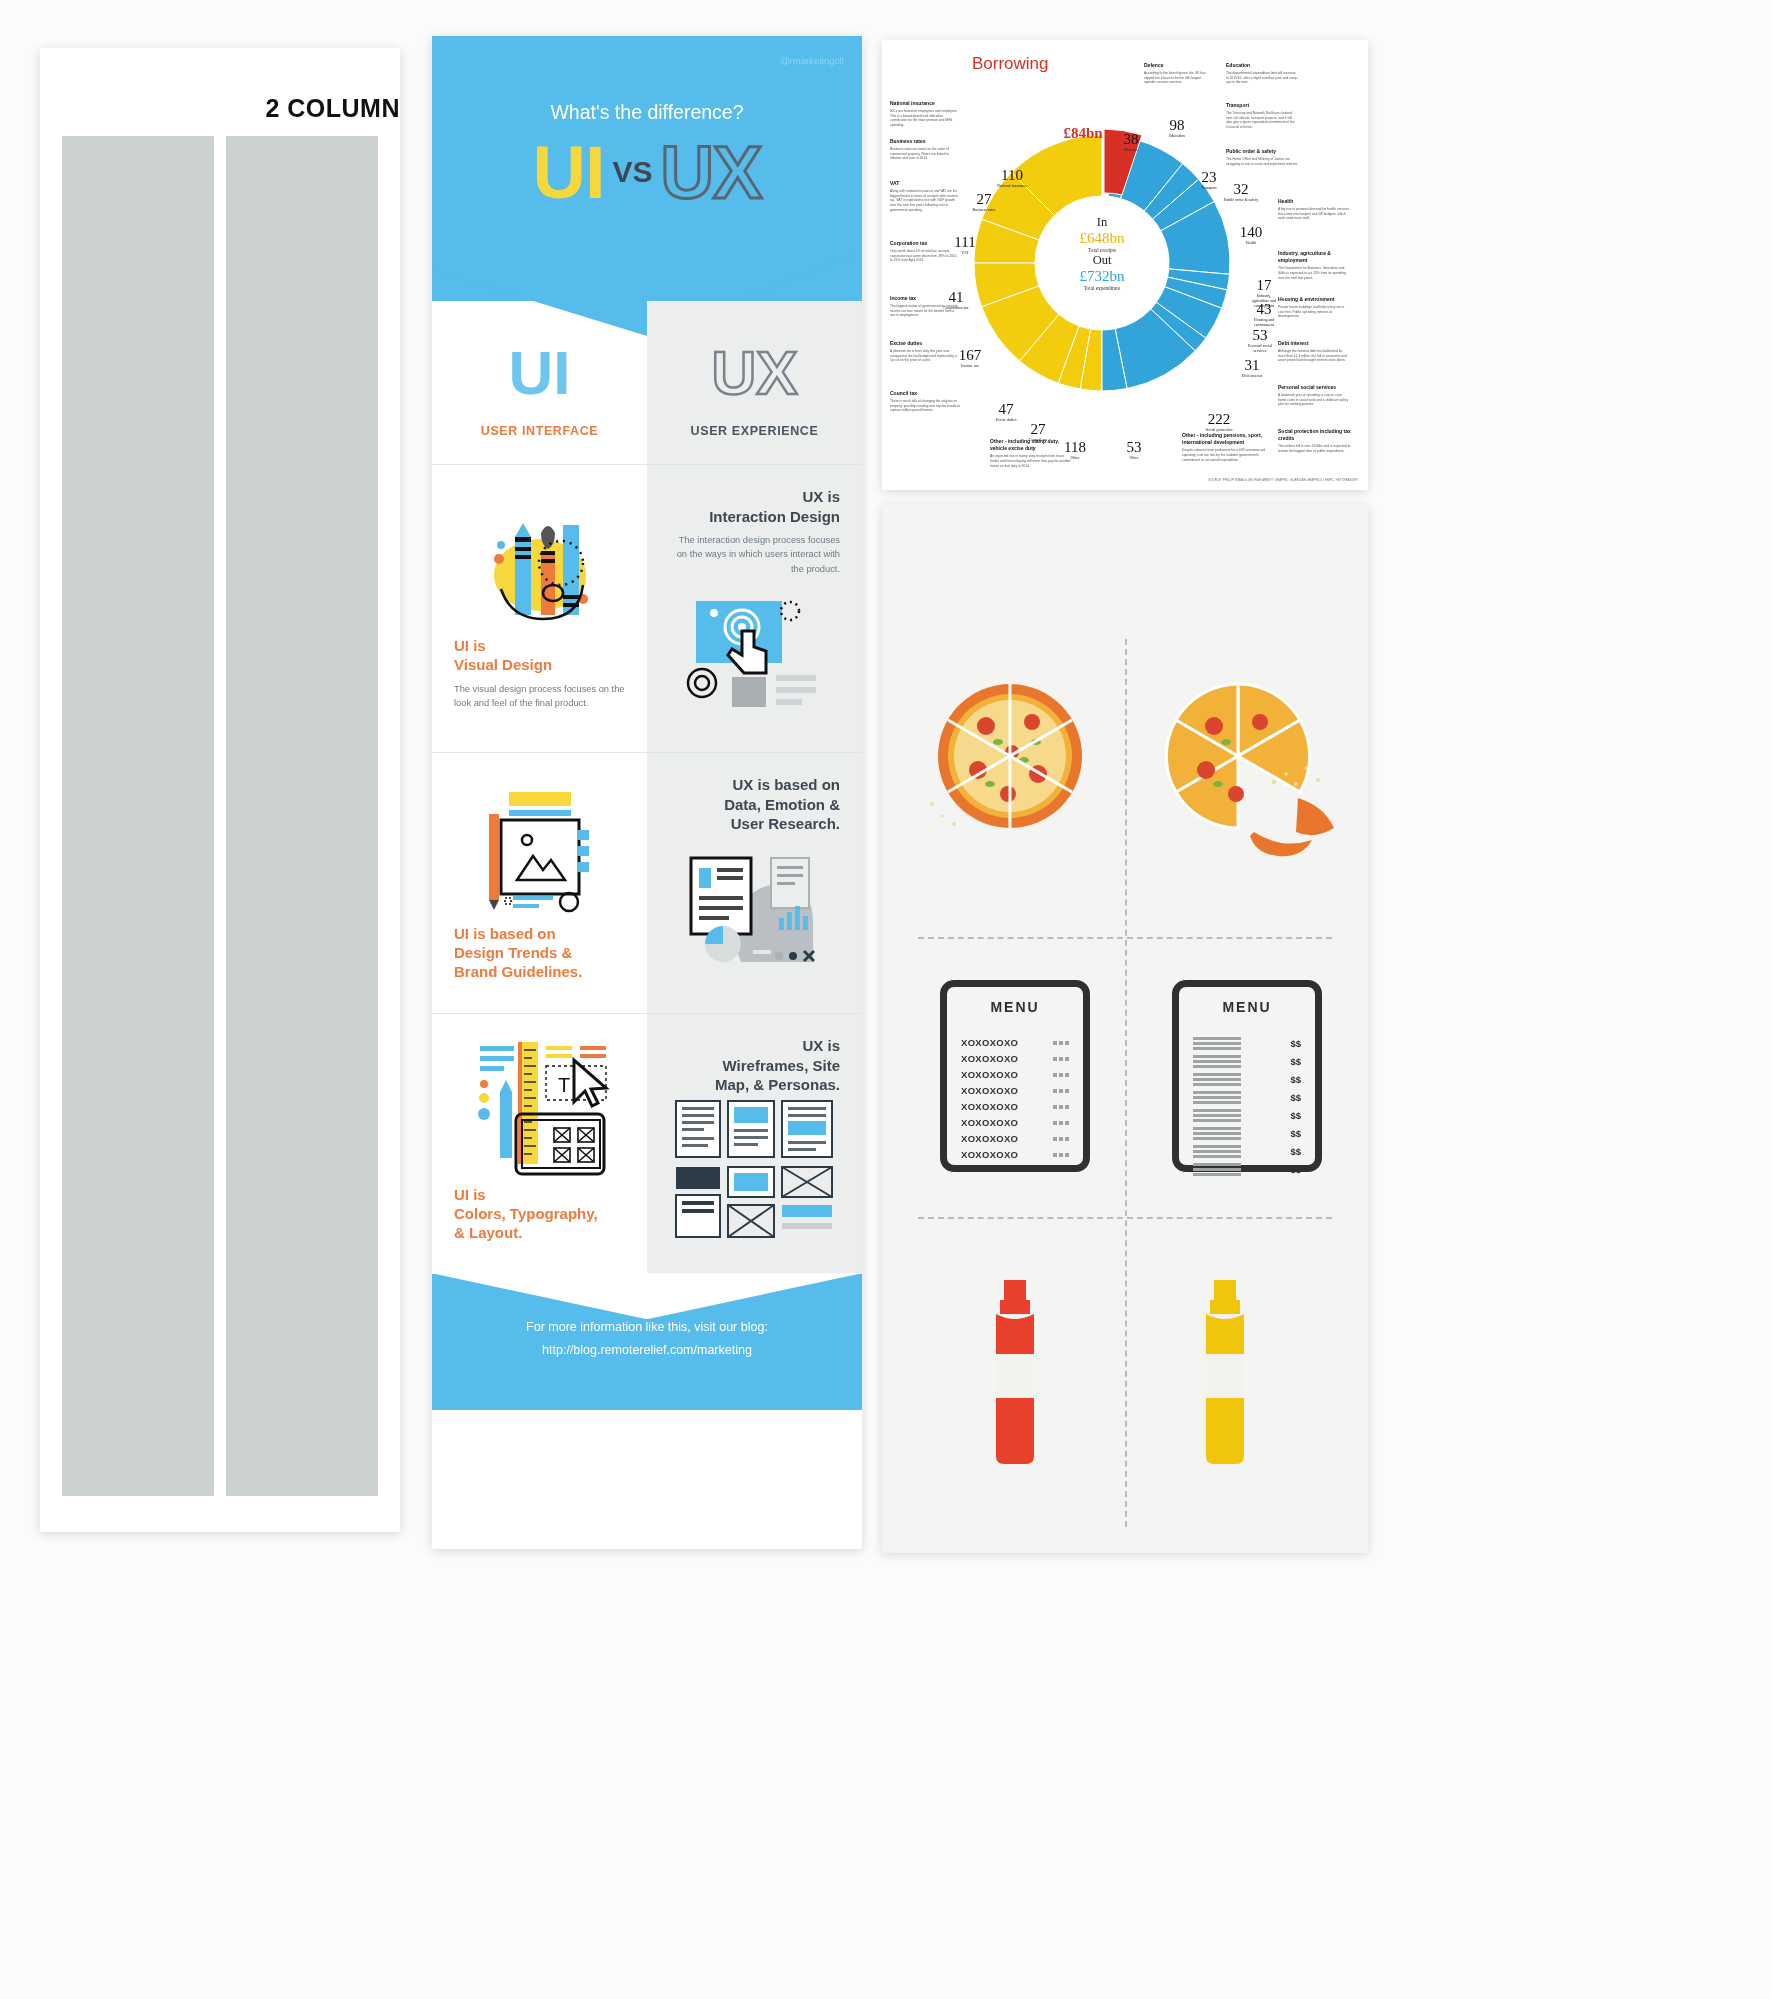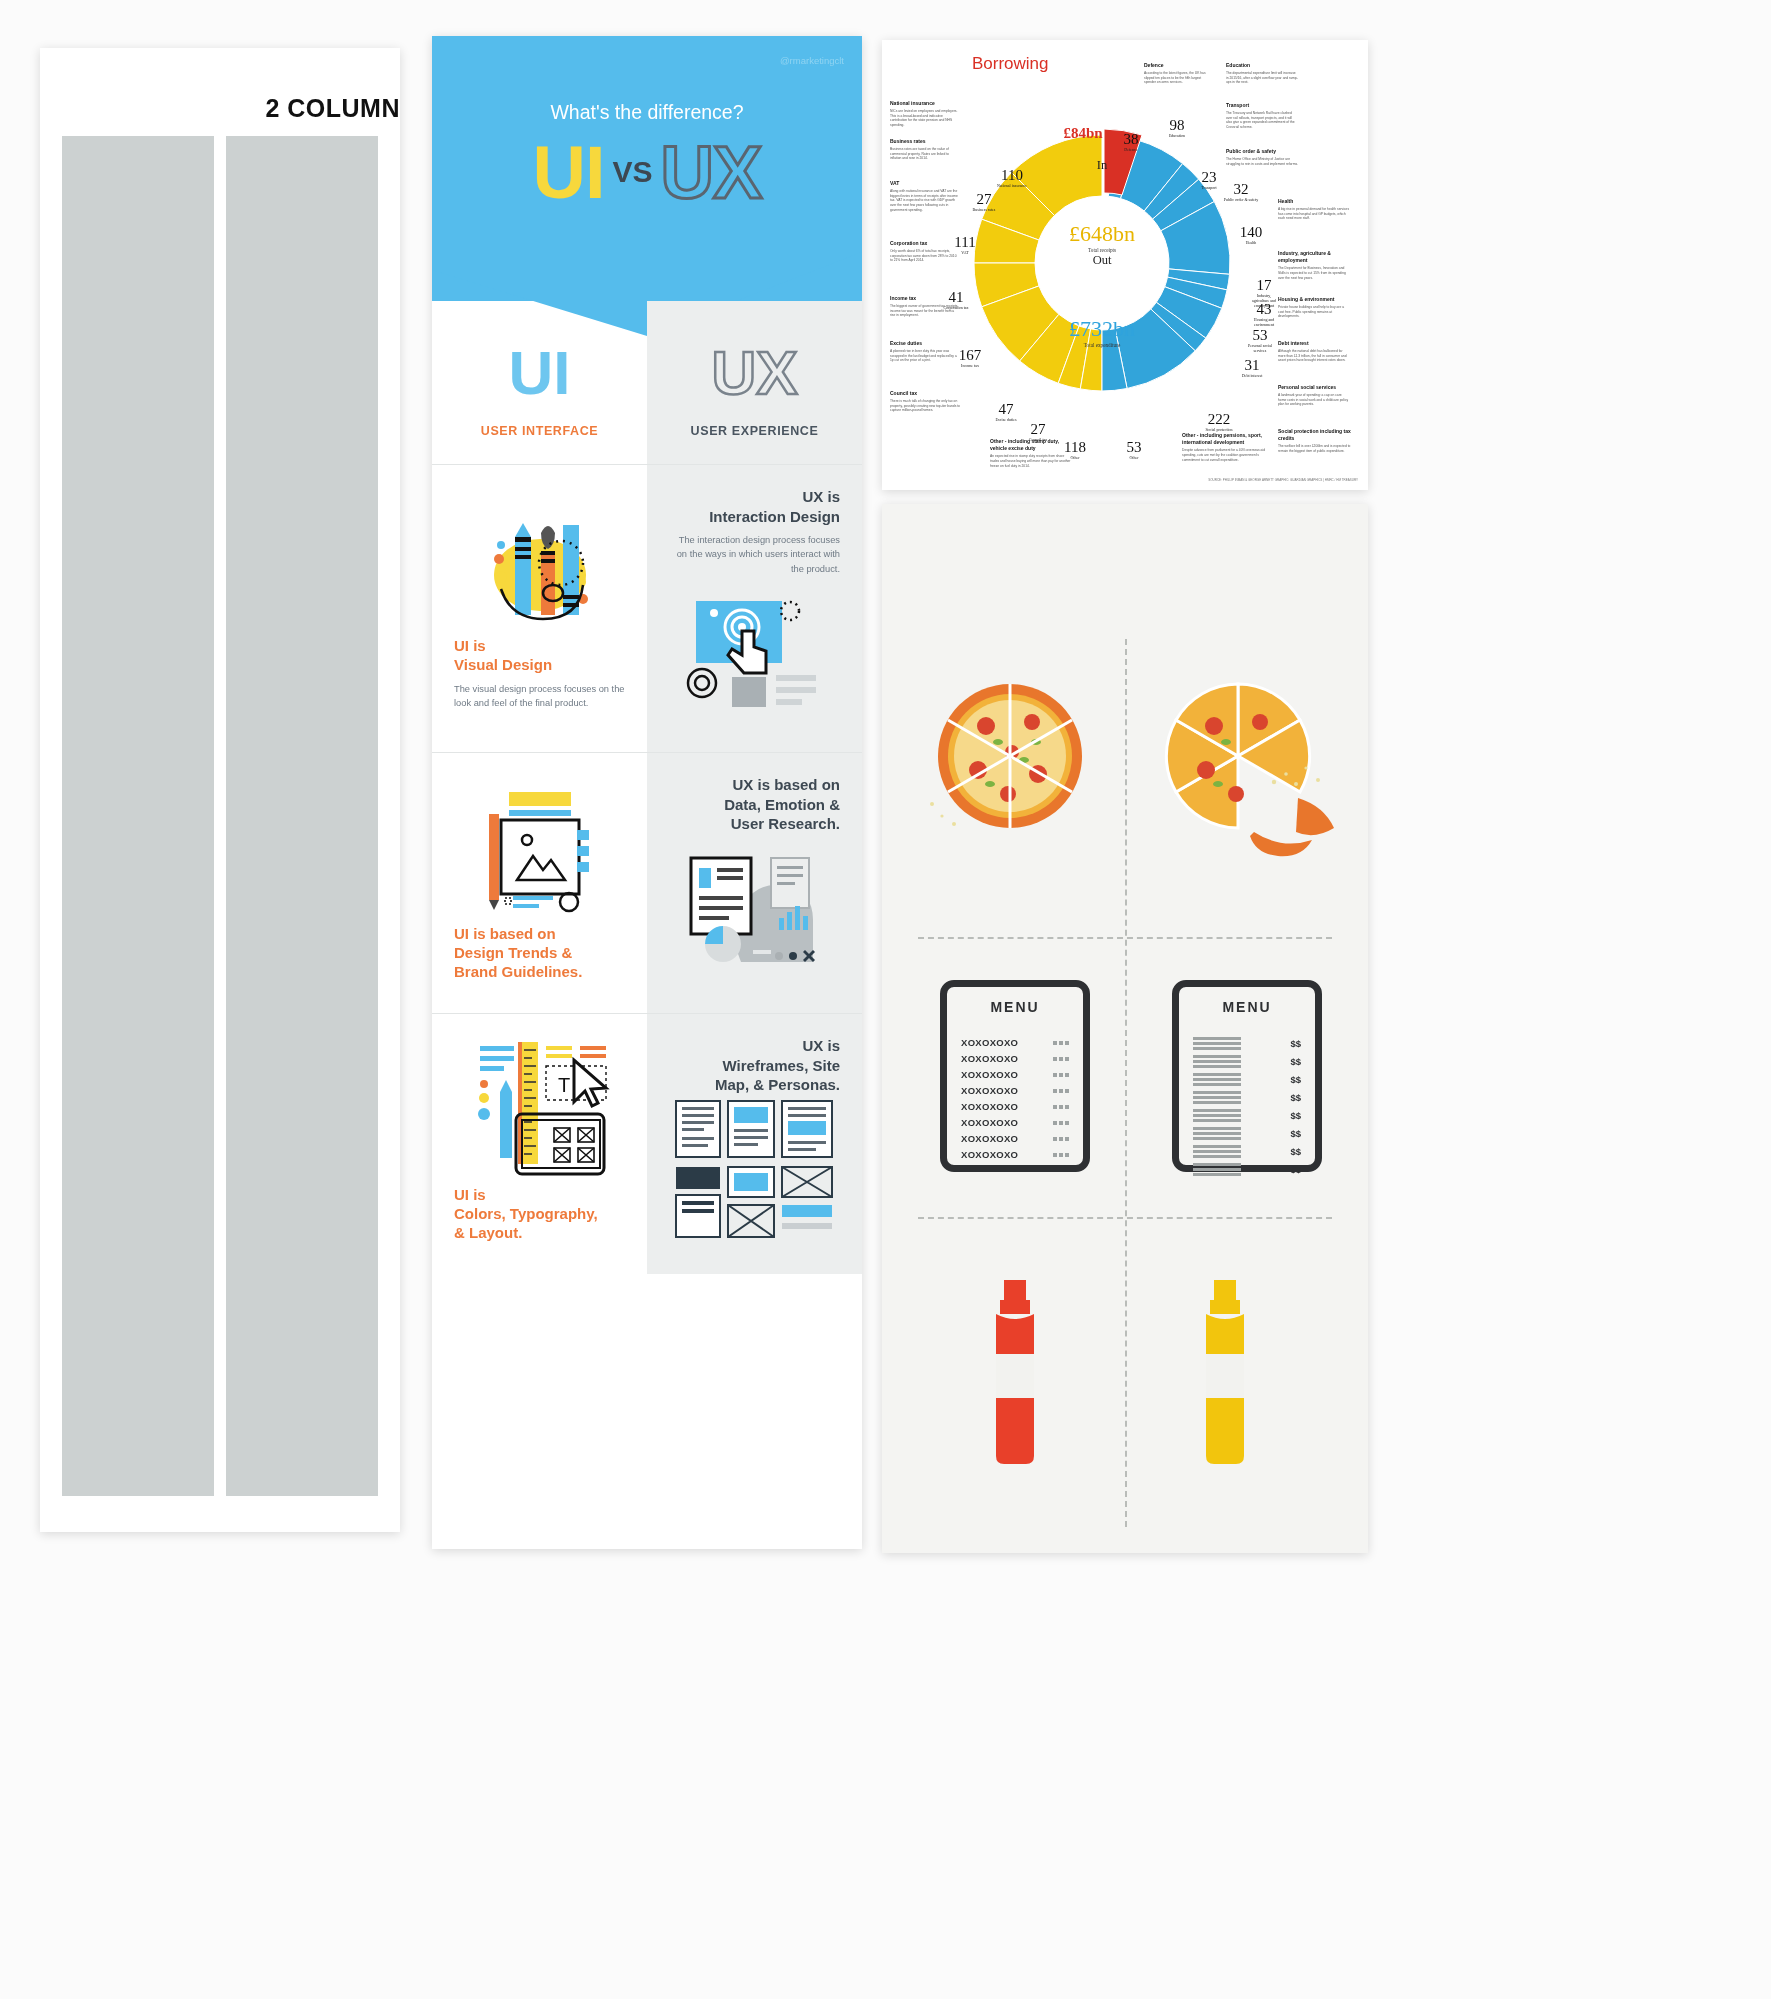--- a/index.html
+++ b/index.html
@@ -87,21 +87,21 @@
   .bud-title { position: absolute; left: 90px; top: 14px; color: #d93025; font-size: 17px; }
   .bud-note { position: absolute; font-size: 3.3px; color: #555; line-height: 1.45; }
   .bud-head { font-size: 5px; font-weight: 700; color: #111; display:block; margin-bottom: 1.5px; }
   .bud-val { position: absolute; font-family: "Liberation Serif", serif; color: #111; text-align: center; }
   .bud-val b { display:block; font-weight: 400; font-size: 15px; line-height: 1; }
   .bud-val i { display:block; font-style: normal; font-size: 4px; color: #222; }
   .donut-wrap { position: absolute; left: 55px; top: 48px; width: 330px; height: 330px; }
   .ctr { position: absolute; left: 50%; top: 50%; transform: translate(-50%,-50%); width: 128px; display:flex;flex-direction:column; }
   .ctr > div { flex:1; text-align: center; font-family: "Liberation Serif", serif; }
   .ctr .lbl { font-size: 12.5px; color: #222; }
-  .ctr .amt { font-size: 22px; margin-top: 48px; }
+  .ctr .amt { font-size: 15px; }
   .ctr .amt.in { color: #e8b500; }
   .ctr .amt.out { color: #2fa3dd; }
   .ctr .tot { font-size: 5.2px; color: #333; }
   .bud-credit { position: absolute; right: 10px; bottom: 8px; font-size: 3px; color: #777; text-align: right; line-height: 1.4;}
 
   
   #p4 { left: 882px; top: 504px; width: 486px; height: 1049px; background:#f4f4f2; }
   .tk-title { text-align: center; padding-top: 52px; font-size: 19px; color: #3d4852; letter-spacing: .3px; }
   .tk-title b { font-weight: 700; }
   .tk-title .l2 { display: block; font-weight: 400; font-size: 19px; margin-top: 5px; }
@@ -394,20 +394,25 @@
               <rect x="112" y="72" width="50" height="30" fill="none" stroke="#2b3b47" stroke-width="2"></rect>
               <path d="M112 72 l50 30 M162 72 l-50 30" stroke="#2b3b47" stroke-width="2" fill="none"></path>
               <rect x="112" y="110" width="50" height="12" fill="#55bcec"></rect>
               <rect x="112" y="128" width="50" height="6" fill="#c9ced1"></rect>
             </svg>
           </div>
         </div>
       </div>
     </div>
 
+    <div class="footer">
+      <div class="footer-top"></div>
+      <div>For more information like this, visit our blog:</div>
+      <div>http://blog.remoterelief.com/marketing</div>
+    </div>
   </div>
 
   <div class="card" id="p3">
     <div class="bud">
       <div class="bud-title">Borrowing</div>
 
       <div class="bud-note" style="left:8px; top:60px; width:70px;">
         <span class="bud-head">National insurance</span>
         <span>NICs are levied on employees and employers. This is a broad-based and indicative contribution for the state pension and NHS spending.</span>
       </div>

